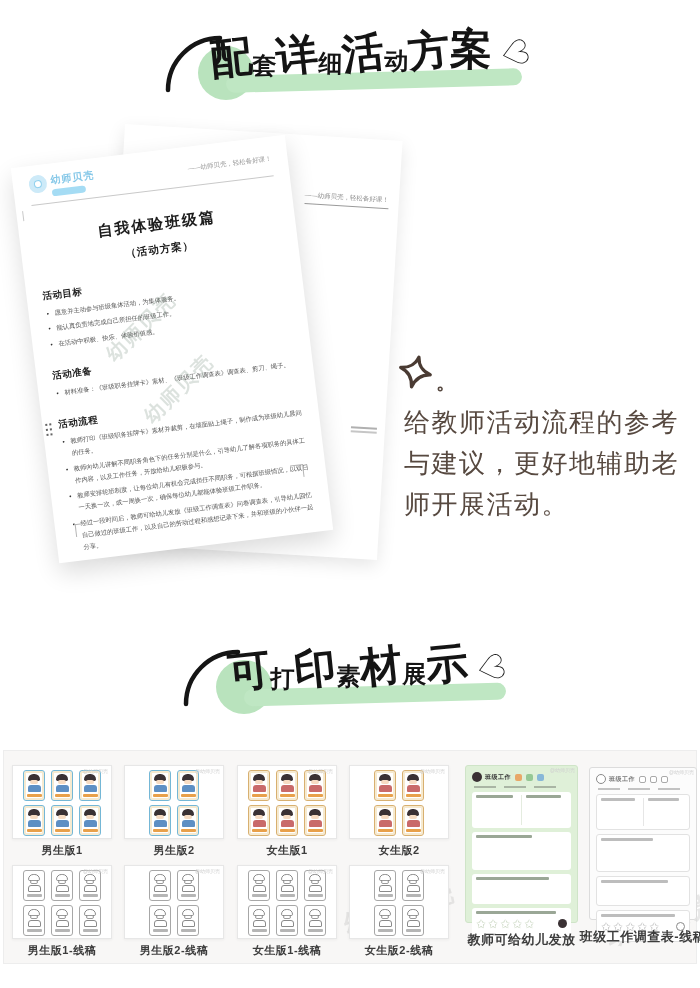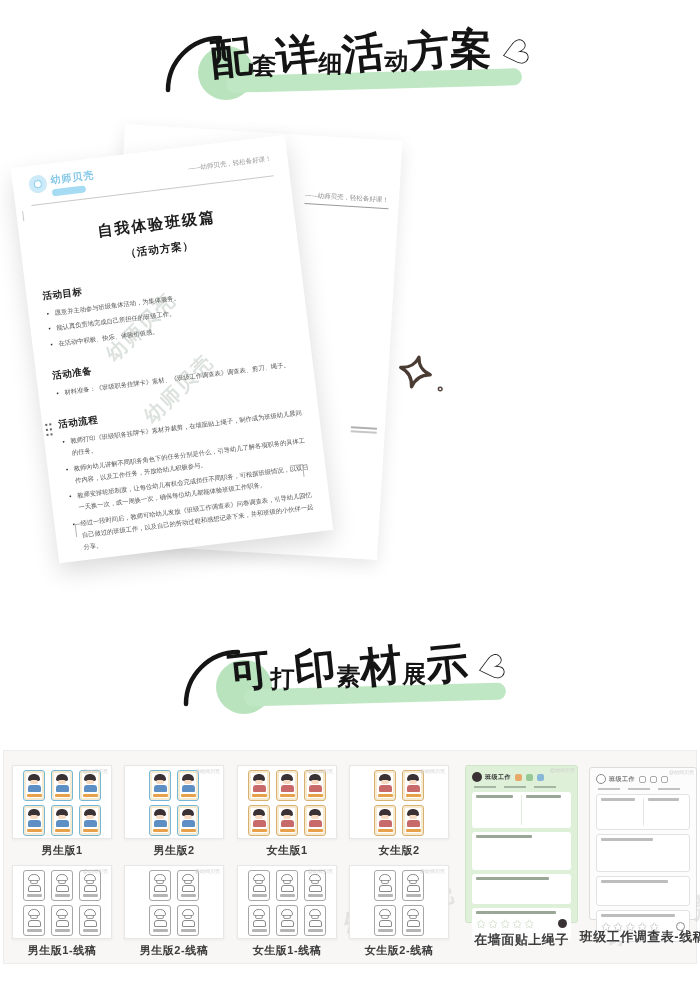--- a/index.html
+++ b/index.html
@@ -197,20 +197,21 @@
     </div>
   </div>
 
   <div class="callout">
     <div class="sparkle-row">
       <svg width="38" height="38" viewBox="0 0 40 40" style="transform:rotate(14deg);">
         <path d="M20 3 C22 12 27 16 36 18 C27 20 22 25 20 35 C18 25 13 20 4 18 C13 16 18 12 20 3 Z" stroke="#4a3b33" stroke-width="3.5" fill="none" stroke-linejoin="round"></path>
       </svg>
       <span class="sparkle-dot">。</span>
     </div>
+    <p>给教师活动流程的参考与建议，更好地辅助老师开展活动。</p>
   </div>
 
   <div class="hero" id="hero2" style="left:186px;top:644px;width:350px;">
     <svg class="arc" width="76" height="76" viewBox="0 0 76 76">
       <path d="M14 64 A 52 52 0 0 1 66 12" stroke="#151515" stroke-width="4.5" fill="none" stroke-linecap="round"></path>
     </svg>
     <div class="blob"></div>
     <div class="strip" style="width:262px;"></div>
     <div class="hchars">
         <span class="hc big" style="transform: rotate(-4deg);">可</span>
@@ -633,21 +634,21 @@
               <span class="star">✩</span>
               <span class="star">✩</span>
               <span class="star">✩</span>
               <span class="star">✩</span>
               <span class="star">✩</span>
               <div class="sv-ava2"></div>
             </div>
           </div>
         </div>
       </div>
-      <div class="g-label big" style="left: 451px; width: 133px; top: 180px;">在墙面贴上绳子</div>
+      <div class="g-label big" style="left: 451px; width: 133px; top: 180px;">教师可给幼儿发放</div>
       <div class="g-panel" style="left: 585px; top: 16px; width: 108px; height: 153px; border: none; background: transparent; box-shadow: none;">
         <span class="g-wm">@幼师贝壳</span>
         <div class="survey line" style="width: 100%; height: 100%;">
           <div class="sv-head">
             <div class="sv-ava"></div>
             <span class="sv-title">班级工作</span>
             <span class="sv-sq" style="background: rgb(232, 168, 104);"></span>
             <span class="sv-sq" style="background: rgb(149, 200, 149);"></span>
             <span class="sv-sq" style="background: rgb(136, 184, 216);"></span>
           </div>

